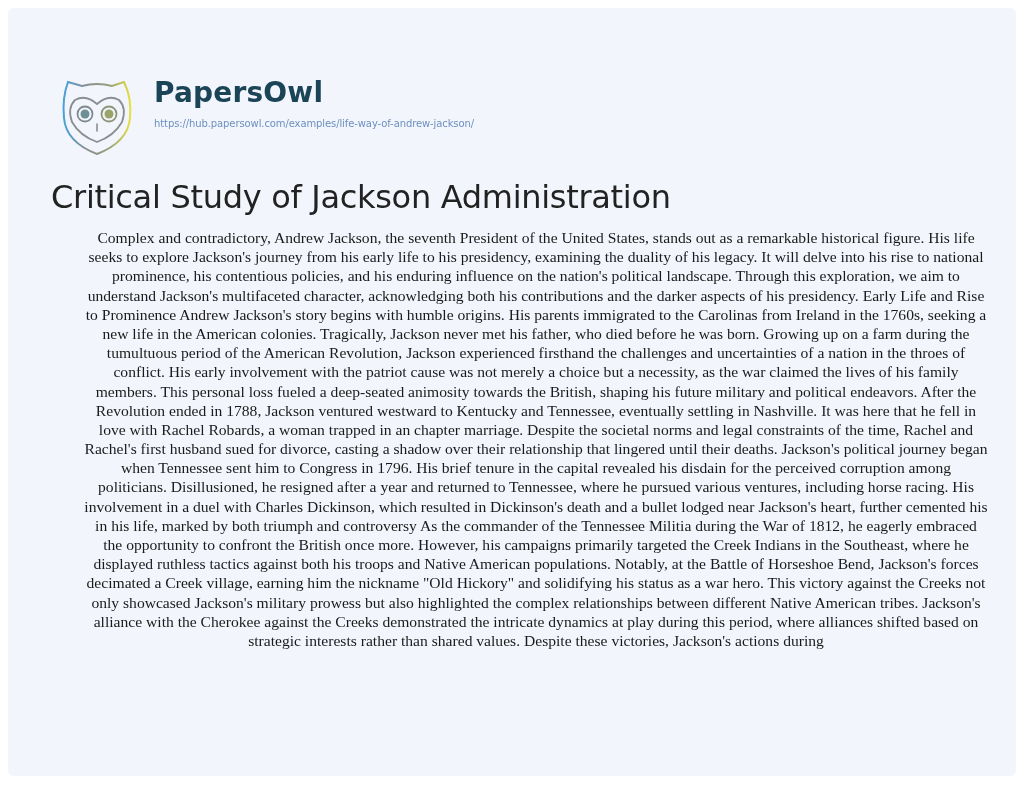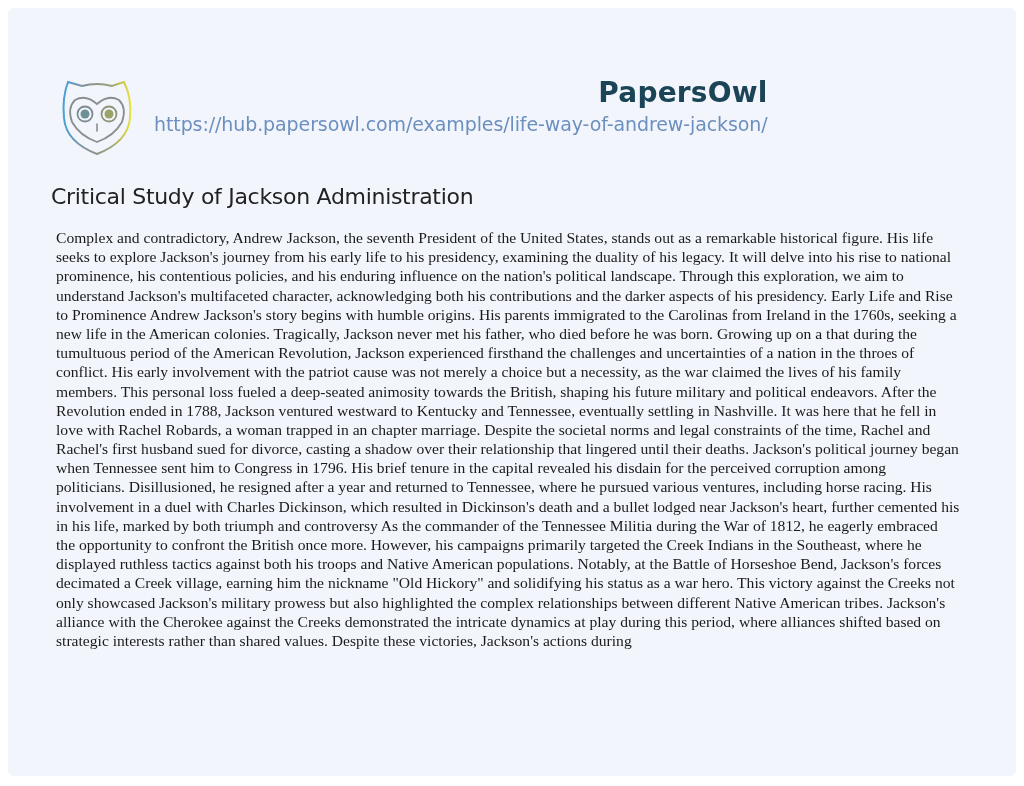--- a/index.html
+++ b/index.html
@@ -29,60 +29,60 @@
     }
     .logo {
       width: 78px;
       height: 82px;
       margin-right: 18px;
     }
     .brand-block {
       display: flex;
       flex-direction: column;
       padding-top: 0px;
-      align-items: flex-end;
     }
     .brand {
       font-family: "DejaVu Sans", sans-serif;
       font-weight: bold;
       font-size: 28px;
       color: #1b4557;
       letter-spacing: 0.2px;
       line-height: 34px;
       margin-top: 0px;
     }
     .url {
       font-family: "DejaVu Sans", sans-serif;
-      font-size: 19px;
+      font-size: 10px;
       color: #6c8fbf;
       line-height: 22px;
       margin-top: 3px;
       letter-spacing: -0.1px;
     }
     .title {
       position: absolute;
       left: 43px;
       top: 170px;
       font-family: "DejaVu Sans", sans-serif;
-      font-size: 22px;
+      font-size: 32px;
       color: #222222;
       line-height: 38px;
       letter-spacing: -0.3px;
       margin: 0;
       font-weight: normal;
     }
     .body {
       position: absolute;
       left: 48px;
       top: 220px;
       width: 960px;
       font-family: "Liberation Serif", serif;
       font-size: 15.6px;
       line-height: 19.2px;
       color: #1a1a1a;
+      text-align: center;
     }
     .line {
       white-space: nowrap;
       display: block;
       height: 19.2px;
     }
   </style>
 </head>
 <body>
 
@@ -116,21 +116,21 @@
   </div>
 
   <h1 class="title">Critical Study of Jackson Administration</h1>
 
   <div class="body">
     <span class="line">Complex and contradictory, Andrew Jackson, the seventh President of the United States, stands out as a remarkable historical figure. His life</span>
     <span class="line">seeks to explore Jackson's journey from his early life to his presidency, examining the duality of his legacy. It will delve into his rise to national</span>
     <span class="line">prominence, his contentious policies, and his enduring influence on the nation's political landscape. Through this exploration, we aim to</span>
     <span class="line">understand Jackson's multifaceted character, acknowledging both his contributions and the darker aspects of his presidency. Early Life and Rise</span>
     <span class="line">to Prominence Andrew Jackson's story begins with humble origins. His parents immigrated to the Carolinas from Ireland in the 1760s, seeking a</span>
-    <span class="line">new life in the American colonies. Tragically, Jackson never met his father, who died before he was born. Growing up on a that during the</span>
+    <span class="line">new life in the American colonies. Tragically, Jackson never met his father, who died before he was born. Growing up on a farm during the</span>
     <span class="line">tumultuous period of the American Revolution, Jackson experienced firsthand the challenges and uncertainties of a nation in the throes of</span>
     <span class="line">conflict. His early involvement with the patriot cause was not merely a choice but a necessity, as the war claimed the lives of his family</span>
     <span class="line">members. This personal loss fueled a deep-seated animosity towards the British, shaping his future military and political endeavors. After the</span>
     <span class="line">Revolution ended in 1788, Jackson ventured westward to Kentucky and Tennessee, eventually settling in Nashville. It was here that he fell in</span>
     <span class="line">love with Rachel Robards, a woman trapped in an chapter marriage. Despite the societal norms and legal constraints of the time, Rachel and</span>
     <span class="line">Rachel's first husband sued for divorce, casting a shadow over their relationship that lingered until their deaths. Jackson's political journey began</span>
     <span class="line">when Tennessee sent him to Congress in 1796. His brief tenure in the capital revealed his disdain for the perceived corruption among</span>
     <span class="line">politicians. Disillusioned, he resigned after a year and returned to Tennessee, where he pursued various ventures, including horse racing. His</span>
     <span class="line">involvement in a duel with Charles Dickinson, which resulted in Dickinson's death and a bullet lodged near Jackson's heart, further cemented his</span>
     <span class="line">in his life, marked by both triumph and controversy  As the commander of the Tennessee Militia during the War of 1812, he eagerly embraced</span>

